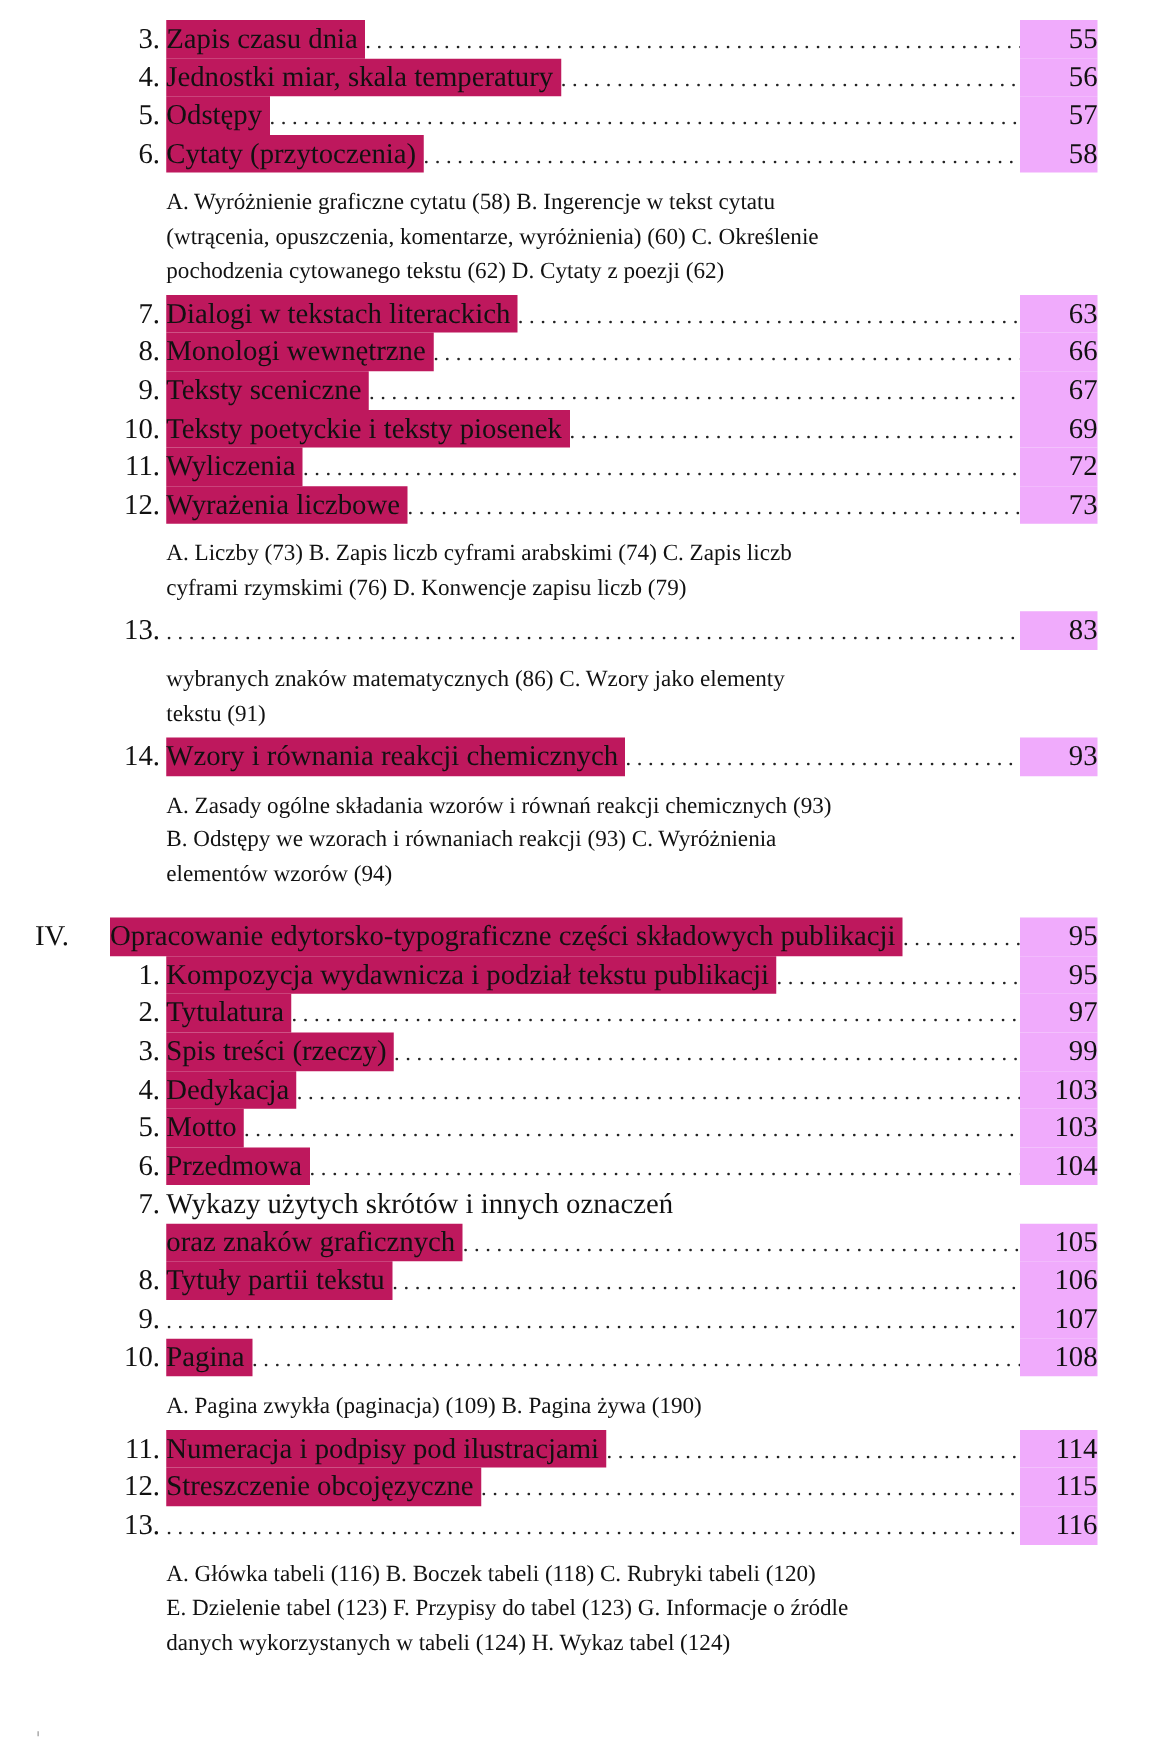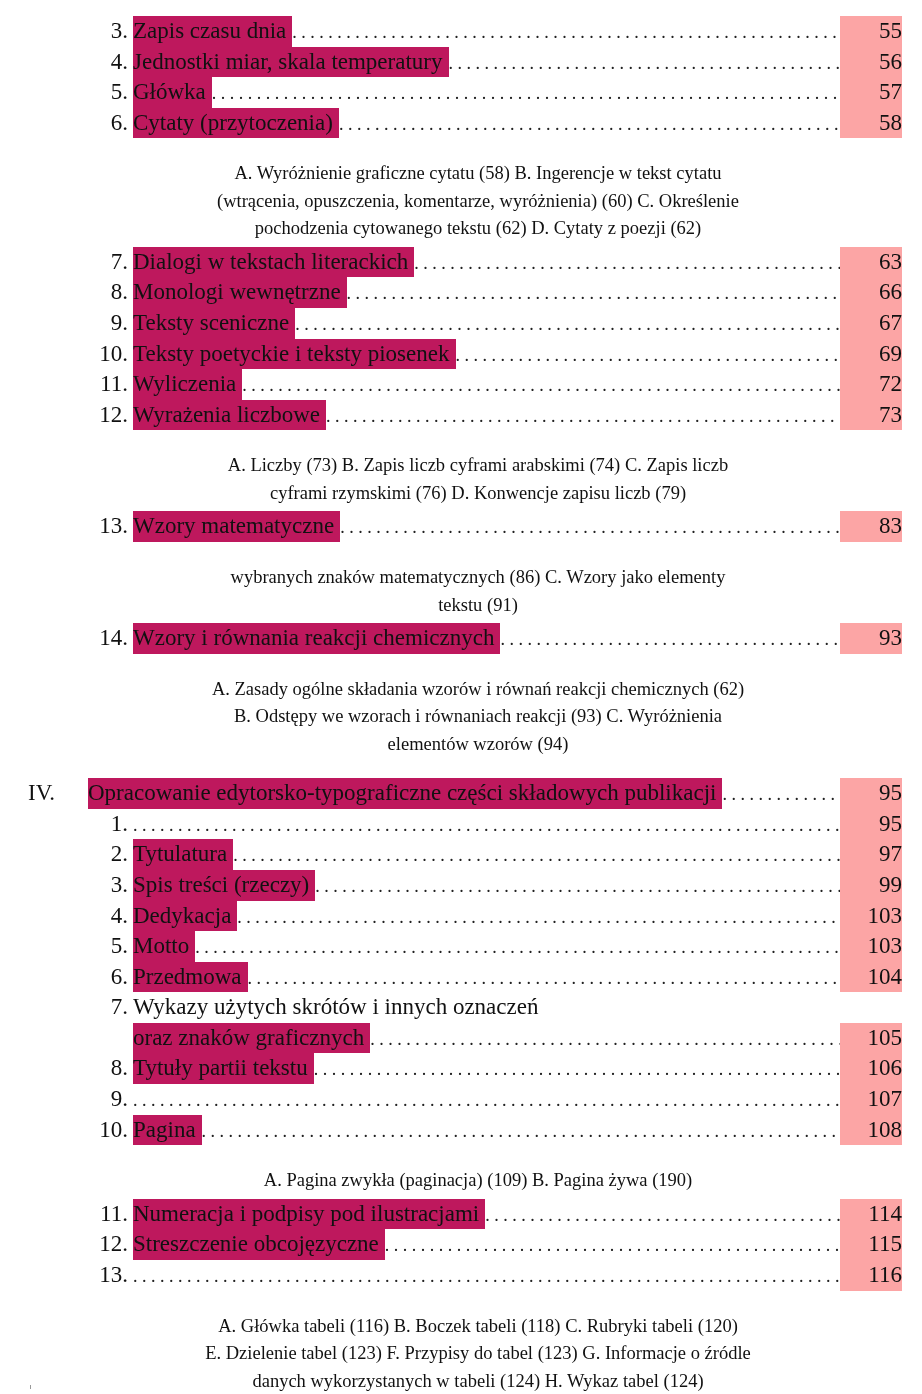--- a/index.html
+++ b/index.html
@@ -51,41 +51,40 @@
       color: #222;
     }
     .entry .leader::after {
       content: ". . . . . . . . . . . . . . . . . . . . . . . . . . . . . . . . . . . . . . . . . . . . . . . . . . . . . . . . . . . . . . . . . . . . . . . . . . . . . . . . . . . . . . . . . . . . . . . . . . . . . . . . . . . . . . . . . . . . . . . . . . . . . . . .";
       letter-spacing: -1px;
       word-spacing: 2px;
     }
     .entry .page-no {
       width: 62px;
       text-align: right;
-      background: #fca5a5;
+      background: #f0abfc;
       position: relative;
       z-index: 2;
-      margin-right: 20px;
+      margin-right: 44px;
     }
     
     .lvl2 { padding-left: 133px; margin-right: 0; }
     .lvl2 .num { left: 88px; }
     
     .lvl1 { padding-left: 88px; font-family: Liberation Serif, serif; }
     .lvl1 .num { left: 28px; width: 50px; text-align: left; }
 
     .sub {
       font-size: 18.5px;
       line-height: 27.5px;
       padding-left: 133px;
       width: 690px;
-      margin-top: 22px;
+      margin-top: 11px;
       margin-bottom: 4px;
       white-space: normal;
-      text-align: center;
     }
     .sub .line { display: block; white-space: nowrap; }
     .gap-part { height: 16px; }
     .two-line .first {
       display: block;
       font-size: 23px;
       line-height: 30.6px;
       padding-left: 133px;
       position: relative;
     }
@@ -116,21 +115,21 @@
     <span class="page-no">55</span>
   </div>
   <div class="entry lvl2">
     <span class="num">4.</span>
     <span class="title">Jednostki miar, skala temperatury</span>
     <span class="leader"></span>
     <span class="page-no">56</span>
   </div>
   <div class="entry lvl2">
     <span class="num">5.</span>
-    <span class="title">Główka</span>
+    <span class="title">Odstępy</span>
     <span class="leader"></span>
     <span class="page-no">57</span>
   </div>
   <div class="entry lvl2">
     <span class="num">6.</span>
     <span class="title">Cytaty (przytoczenia)</span>
     <span class="leader"></span>
     <span class="page-no">58</span>
   </div>
   <div class="sub">
@@ -175,52 +174,52 @@
     <span class="leader"></span>
     <span class="page-no">73</span>
   </div>
   <div class="sub">
     <span class="line">A. Liczby (73) B. Zapis liczb cyframi arabskimi (74) C. Zapis liczb</span>
     <span class="line">cyframi rzymskimi (76) D. Konwencje zapisu liczb (79)</span>
   </div>
 
   <div class="entry lvl2">
     <span class="num">13.</span>
-    <span class="title">Wzory matematyczne</span>
     <span class="leader"></span>
     <span class="page-no">83</span>
   </div>
   <div class="sub">
     <span class="line">wybranych znaków matematycznych (86) C. Wzory jako elementy</span>
     <span class="line">tekstu (91)</span>
   </div>
 
   <div class="entry lvl2">
     <span class="num">14.</span>
     <span class="title">Wzory i równania reakcji chemicznych</span>
     <span class="leader"></span>
     <span class="page-no">93</span>
   </div>
   <div class="sub">
-    <span class="line">A. Zasady ogólne składania wzorów i równań reakcji chemicznych (62)</span>
+    <span class="line">A. Zasady ogólne składania wzorów i równań reakcji chemicznych (93)</span>
     <span class="line">B. Odstępy we wzorach i równaniach reakcji (93) C. Wyróżnienia</span>
     <span class="line">elementów wzorów (94)</span>
   </div>
 
   <div class="gap-part"></div>
 
   <div class="entry lvl1">
     <span class="num">IV.</span>
     <span class="title">Opracowanie edytorsko-typograficzne części składowych publikacji</span>
     <span class="leader"></span>
     <span class="page-no">95</span>
   </div>
 
   <div class="entry lvl2">
     <span class="num">1.</span>
+    <span class="title">Kompozycja wydawnicza i podział tekstu publikacji</span>
     <span class="leader"></span>
     <span class="page-no">95</span>
   </div>
   <div class="entry lvl2">
     <span class="num">2.</span>
     <span class="title">Tytulatura</span>
     <span class="leader"></span>
     <span class="page-no">97</span>
   </div>
   <div class="entry lvl2">

